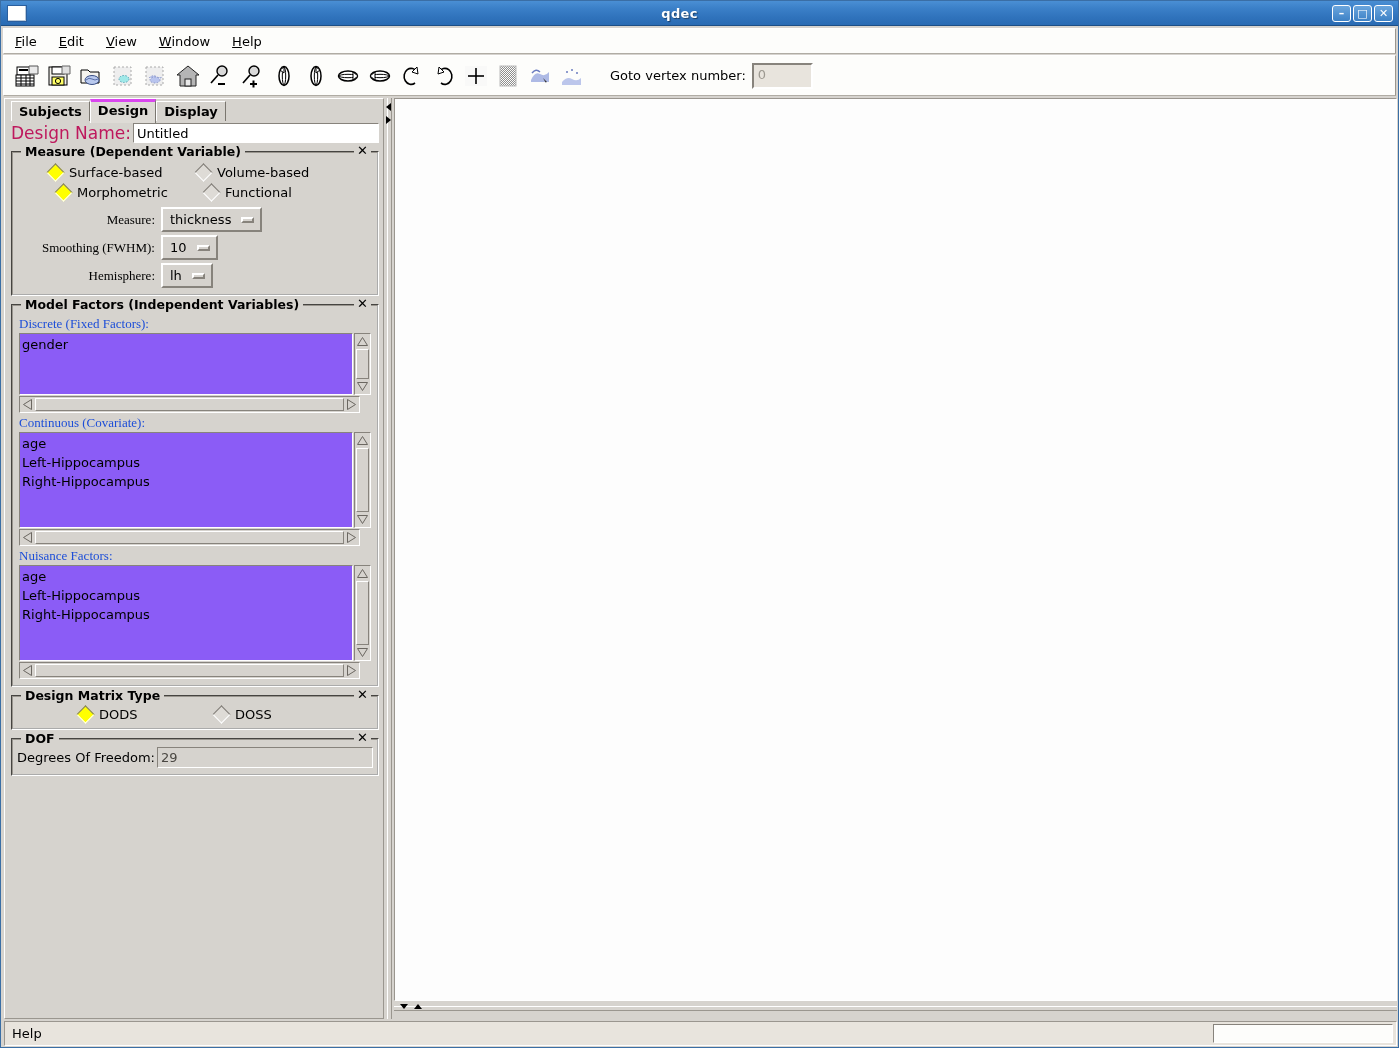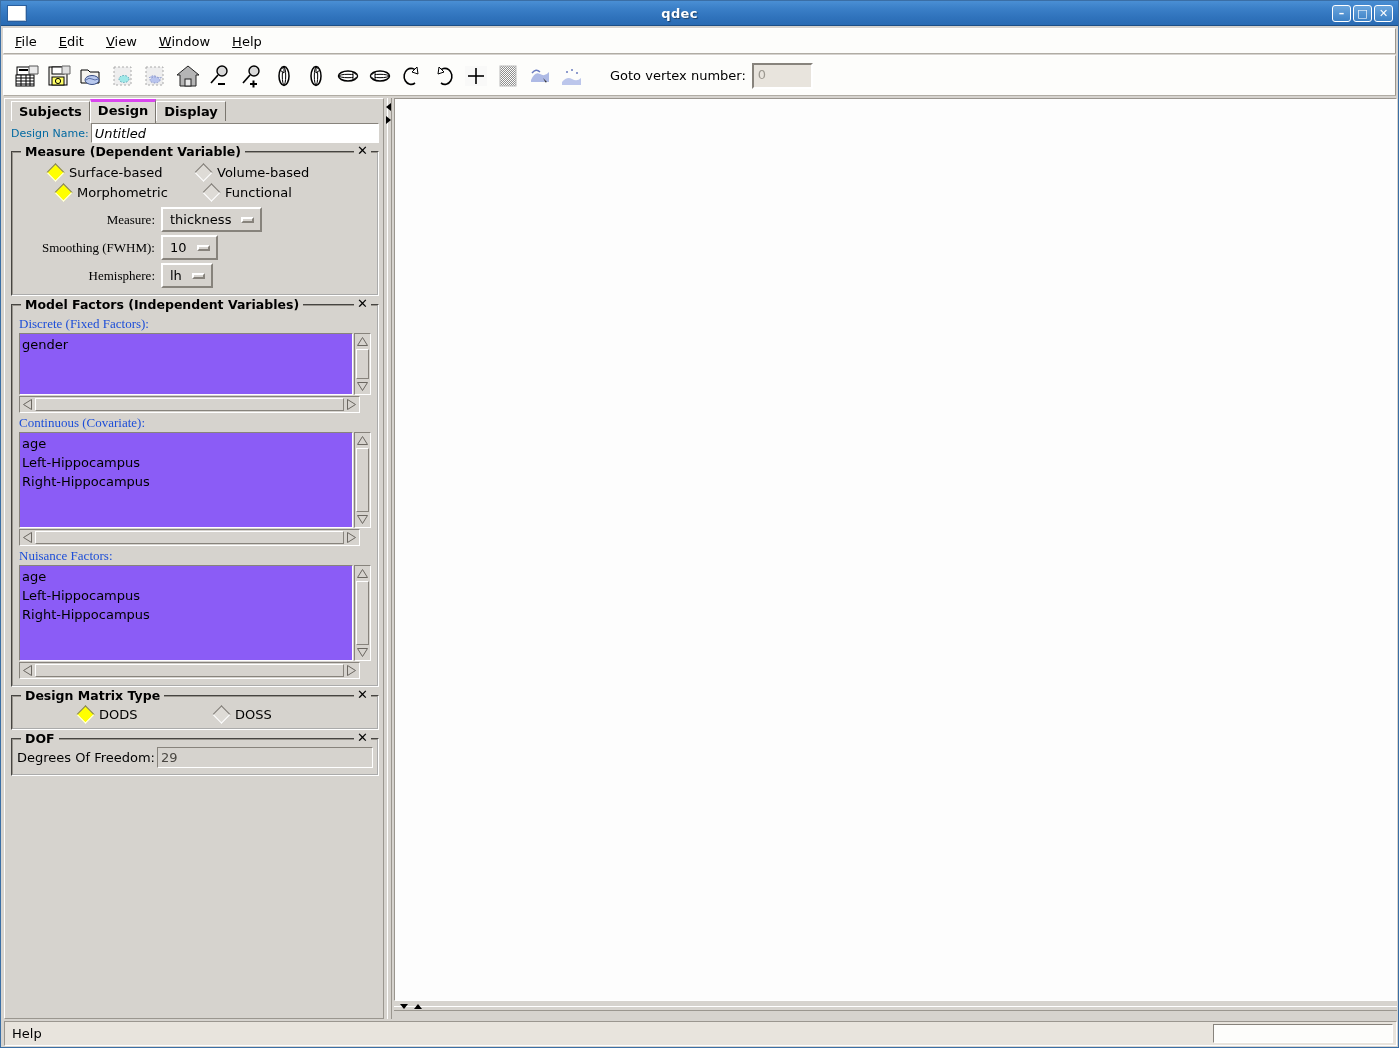--- a/index.html
+++ b/index.html
@@ -165,34 +165,33 @@
 
   .tab-body {
     position: absolute;
     left: 4px; top: 22px;
     width: 372px; height: 893px;
     background: #d6d3ce;
   }
 
   
   .dn-row { display: flex; align-items: center; height: 20px; margin: 2px 0 0 2px;}
-  .dn-label { font-size: 11px; color:#0369a1; font-family: "DejaVu Sans", sans-serif; }
+  .dn-label { font-size: 17px; color:#be185d; font-family: "DejaVu Sans", sans-serif; }
   .dn-entry {
     flex: 1;
     height: 20px;
     margin-left: 2px; margin-right: 2px;
     background: #ffffff;
     border: 1px solid;
     border-color: #87837c #ffffff #ffffff #87837c;
     font-size: 13px;
     color: #000;
     padding: 0 3px;
     display: flex; align-items: center;
     font-family: "DejaVu Sans", sans-serif;
-    font-style: italic;
   }
 
   
   .group {
     position: relative;
     margin: 8px 2px 0 2px;
     border: 2px groove #e9e7e3;
     border-color: #9a968f #ffffff #ffffff #9a968f;
     padding: 6px 4px 6px 4px;
   }

